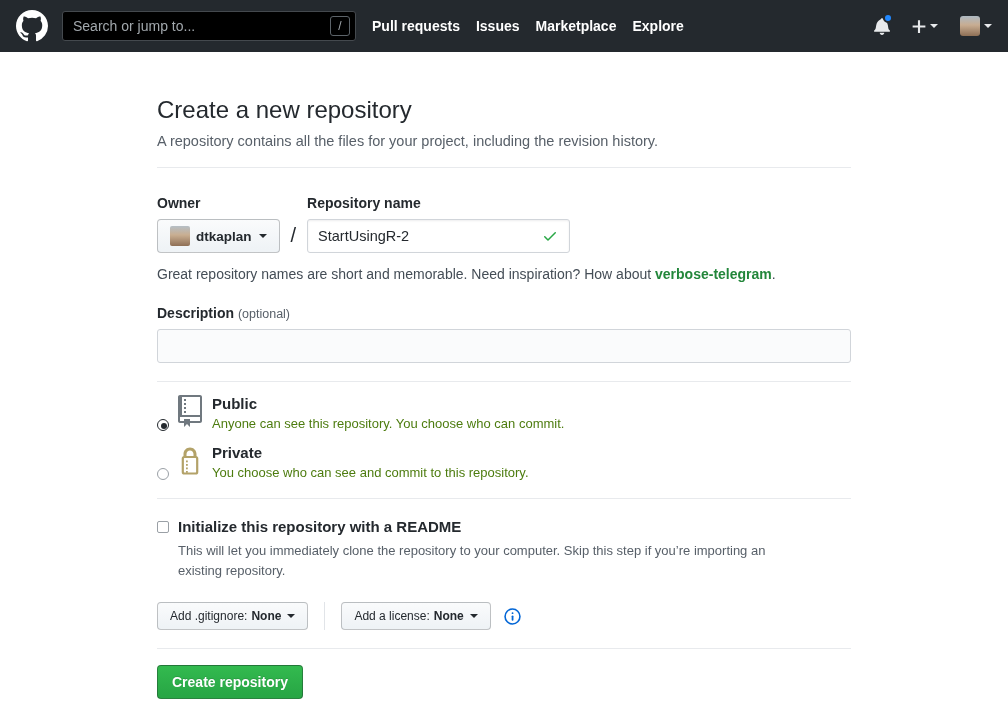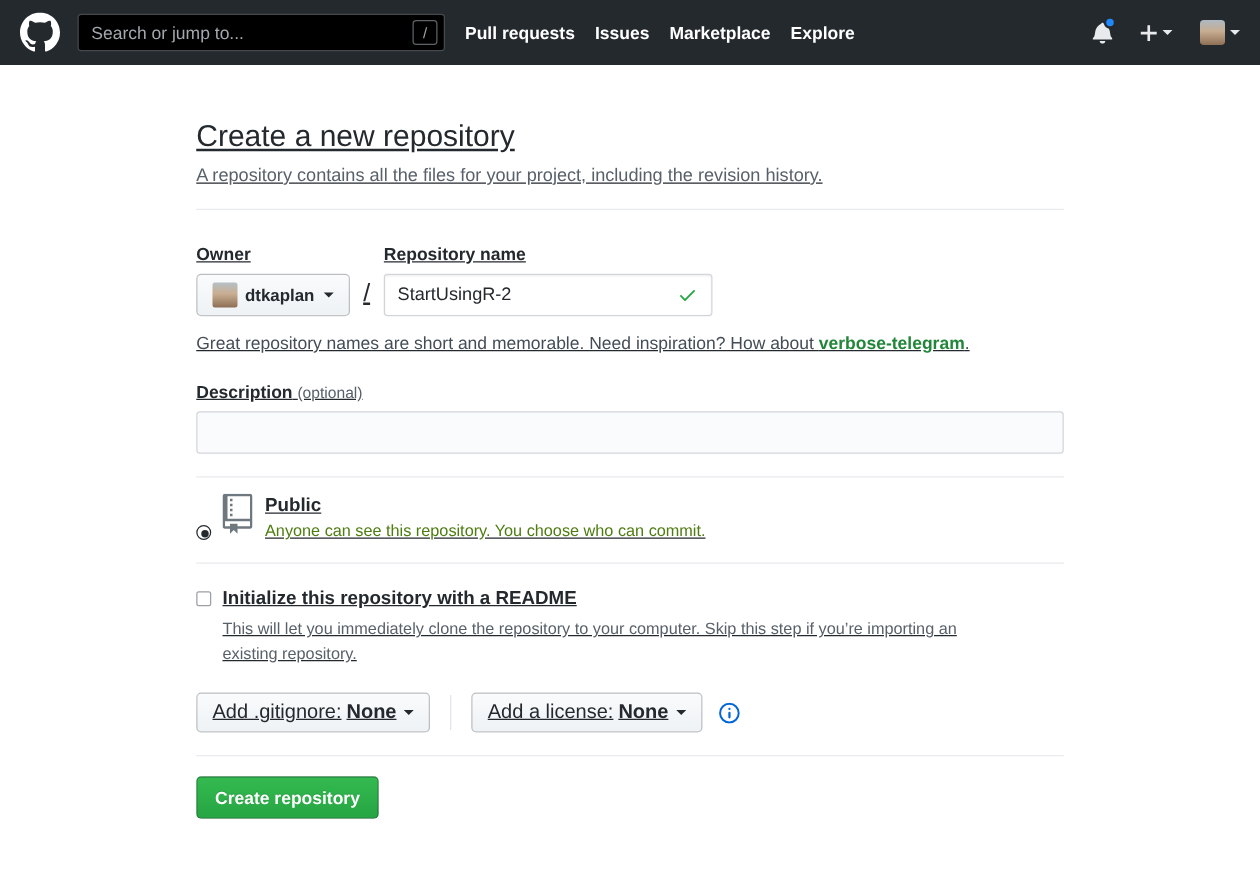--- a/index.html
+++ b/index.html
@@ -55,34 +55,34 @@
     border-left:4px solid transparent; border-right:4px solid transparent;
     border-top:4px solid #e8eaec;
   }
   .avatar-wrap { display:flex; align-items:center; cursor:pointer; }
   .nav-avatar {
     width:20px; height:20px; border-radius:3px;
     background:linear-gradient(180deg,#aeb9c2 0%,#c8ad92 45%,#8e6f55 100%);
   }
 
   
-  .container { width:694px; margin:16px auto;text-decoration:underline; }
+  .container { width:694px; margin:16px auto; }
   .page-title { font-size:24px; font-weight:400; color:#24292e; margin:44px 0 0; }
   .page-subtitle { font-size:14.5px; color:#586069; margin-top:9px; }
   hr.rule { border:0; border-bottom:1px solid #e8eaed; margin:18px 0 0; }
 
   label.field-label { display:block; font-size:14px; font-weight:700; color:#24292e; margin-bottom:8px; }
   .optional-note { font-weight:400; font-size:12.5px; color:#586069; }
 
   .name-row { margin-top:27px; display:flex; align-items:flex-start; }
   .btn {
     display:inline-flex; align-items:center;
     background:linear-gradient(-180deg,#fafbfc,#eff3f6 90%);
     border:1px solid rgba(27,31,35,0.25); border-radius:4px;
-    font-size:16px; color:#24292e; padding:6px 12px; cursor:pointer;
+    font-size:12px; color:#24292e; padding:6px 12px; cursor:pointer;
     font-family:"Liberation Sans","DejaVu Sans",sans-serif;
   }
   .owner-btn { height:34px; font-weight:700; font-size:13.5px; }
   .owner-avatar {
     width:20px; height:20px; border-radius:2px; margin-right:6px;
     background:linear-gradient(180deg,#b6bfc6 0%,#c9ae91 45%,#8e6f55 100%);
   }
   .owner-btn .caret { border-top-color:#24292e; margin-left:7px; }
   .slash-sep { font-size:20px; color:#24292e; margin:0 11px; align-self:flex-end; padding-bottom:6px; }
   .repo-input-wrap { position:relative; }
@@ -234,20 +234,37 @@
       <svg viewBox="0 0 12 16" width="24" height="32" fill="#70787f" aria-hidden="true">
           <path d="M4 9H3V8h1v1zm0-3H3v1h1V6zm0-2H3v1h1V4zm0-2H3v1h1V2zm8-1v12c0 .55-.45 1-1 1H6v2l-1.5-1.5L3 16v-2H1c-.55 0-1-.45-1-1V1c0-.55.45-1 1-1h10c.55 0 1 .45 1 1zm-1 10H1v2h2v-1h3v1h5v-2zm0-10H2v9h9V1z"></path>
         </svg>
     </span>
     <div class="vis-text">
       <div class="vis-label">Public</div>
       <div class="vis-desc">Anyone can see this repository. You choose who can commit.</div>
     </div>
   </div>
 
+  <div class="vis-row second">
+    <span class="radio"></span>
+    <span class="vis-icon">
+      <svg viewBox="0 0 24 30" width="24" height="30" aria-hidden="true">
+        <path d="M12 1.5c-3.6 0-6.5 2.9-6.5 6.5v4h3V8c0-1.95 1.55-3.5 3.5-3.5S15.5 6.05 15.5 8v4h3V8c0-3.6-2.9-6.5-6.5-6.5z" fill="#b3a269"></path>
+        <rect x="4.8" y="11" width="14.4" height="16.5" rx="1.5" fill="#ffffff" stroke="#b3a269" stroke-width="2.2"></rect>
+        <rect x="8" y="14.5" width="1.8" height="1.8" fill="#b3a269"></rect>
+        <rect x="8" y="18" width="1.8" height="1.8" fill="#b3a269"></rect>
+        <rect x="8" y="21.5" width="1.8" height="1.8" fill="#b3a269"></rect>
+        <rect x="8" y="25" width="1.8" height="1.8" fill="#b3a269"></rect>
+      </svg>
+    </span>
+    <div class="vis-text">
+      <div class="vis-label">Private</div>
+      <div class="vis-desc">You choose who can see and commit to this repository.</div>
+    </div>
+  </div>
 
   <hr class="rule">
 
   <div class="readme-row">
     <span class="checkbox"></span>
     <div>
       <div class="readme-label">Initialize this repository with a README</div>
       <div class="readme-desc">This will let you immediately clone the repository to your computer. Skip this step if you’re importing an existing repository.</div>
     </div>
   </div>

